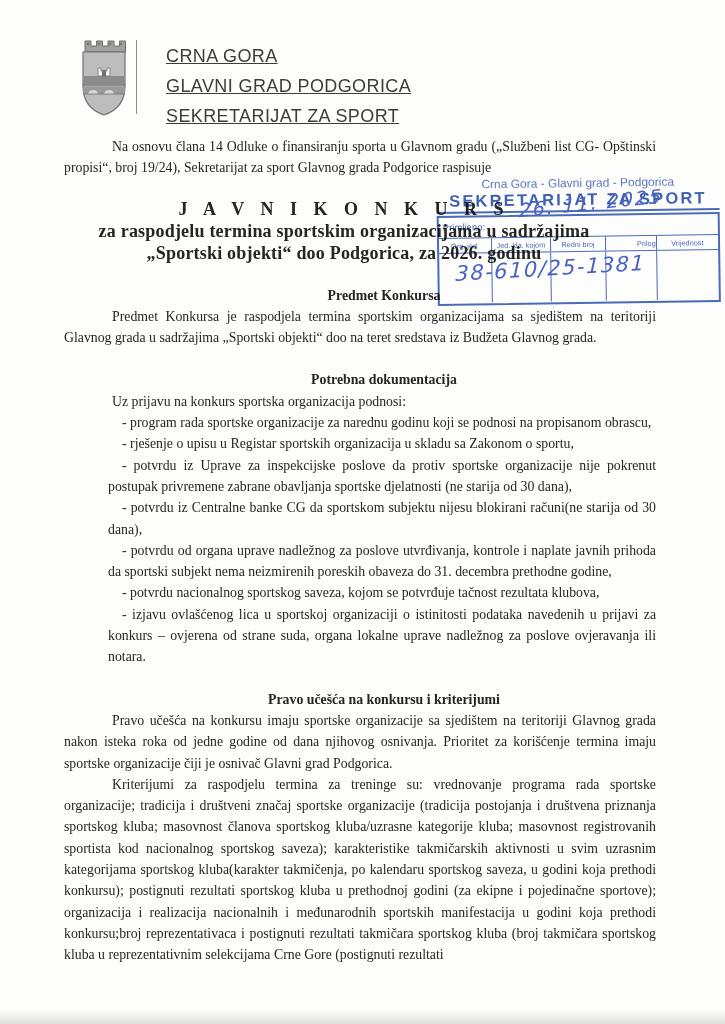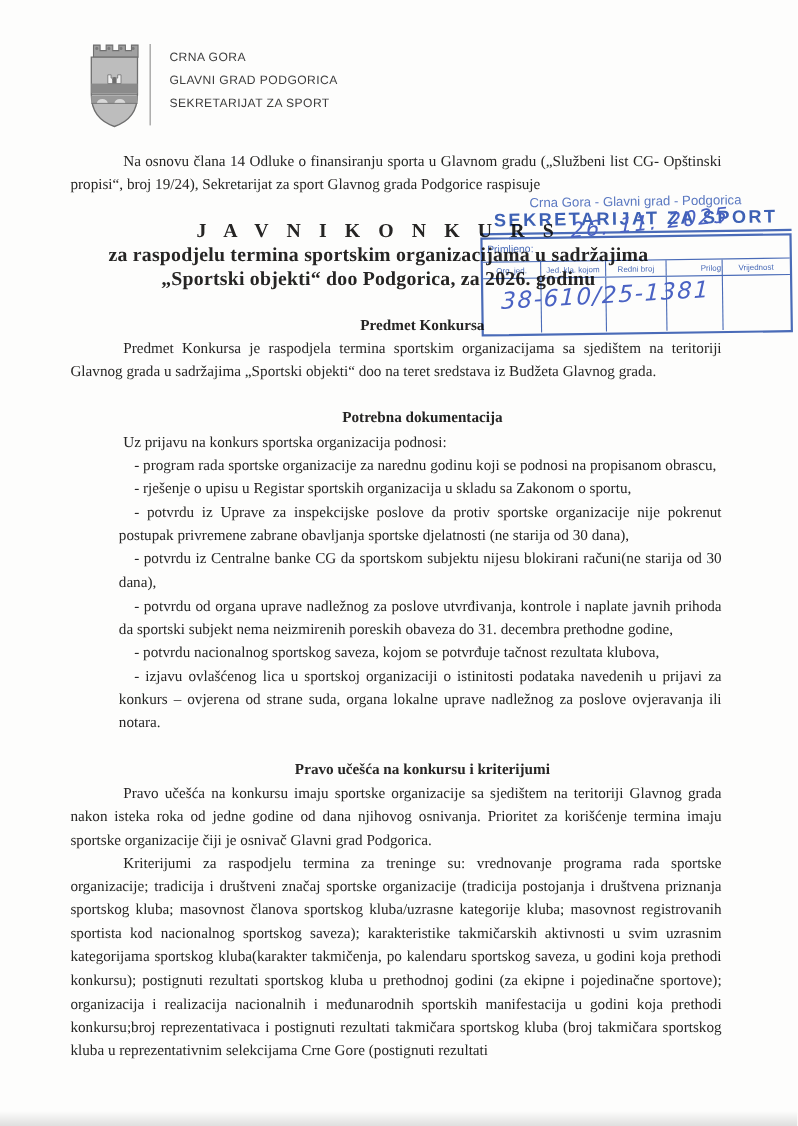--- a/index.html
+++ b/index.html
@@ -18,23 +18,23 @@
   }
 
   
   .letterhead { position:absolute; top:36px; left:78px; right:40px; height:84px; }
   .crest { position:absolute; left:0; top:2px; }
   .head-divider {
     position:absolute; left:58px; top:4px; height:74px; width:1px;
     background:#8d8d8d;
   }
   .org-block {
-    position:absolute; left:76px; top:10px;
+    position:absolute; left:88px; top:10px;
     font-family:"Liberation Sans","DejaVu Sans",sans-serif;
-    font-size:11px; color:#3c3c3c; letter-spacing:.4px;
+    font-size:18px; color:#3c3c3c; letter-spacing:.4px;text-decoration:underline;
   }
   .org-block div { margin-bottom:9px; white-space:nowrap; }
   .contact-block {
     position:absolute; left:292px; top:2px;
     font-family:"Liberation Sans","DejaVu Sans",sans-serif;
     font-size:11.5px; color:#474645; line-height:17.5px;
   }
   .contact-block div { white-space:nowrap; }
 
   

